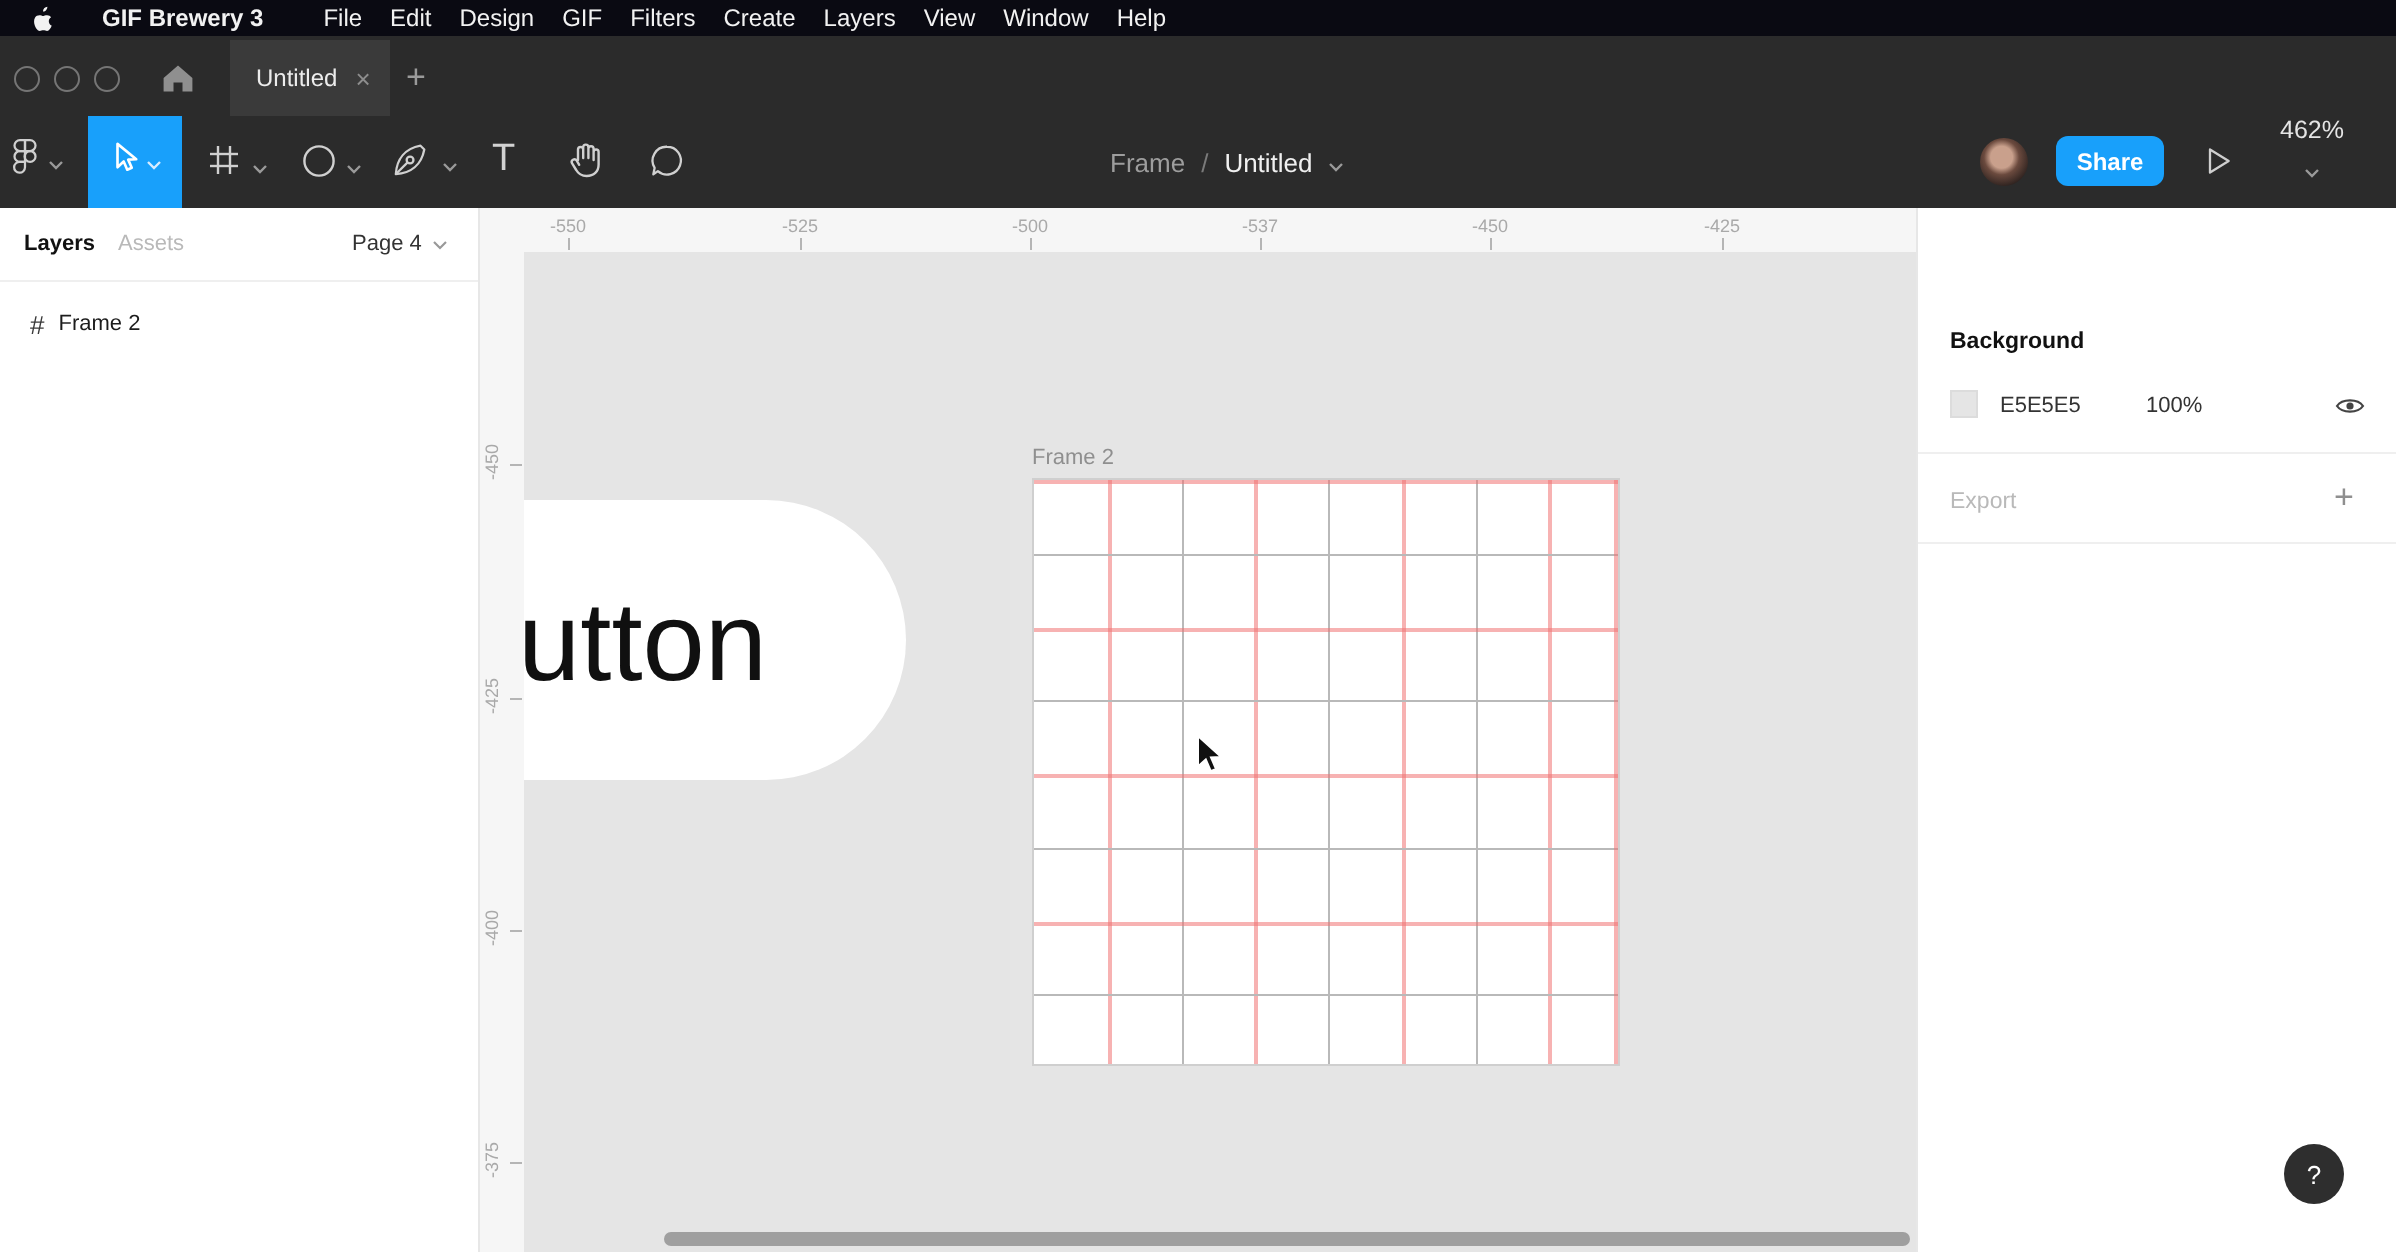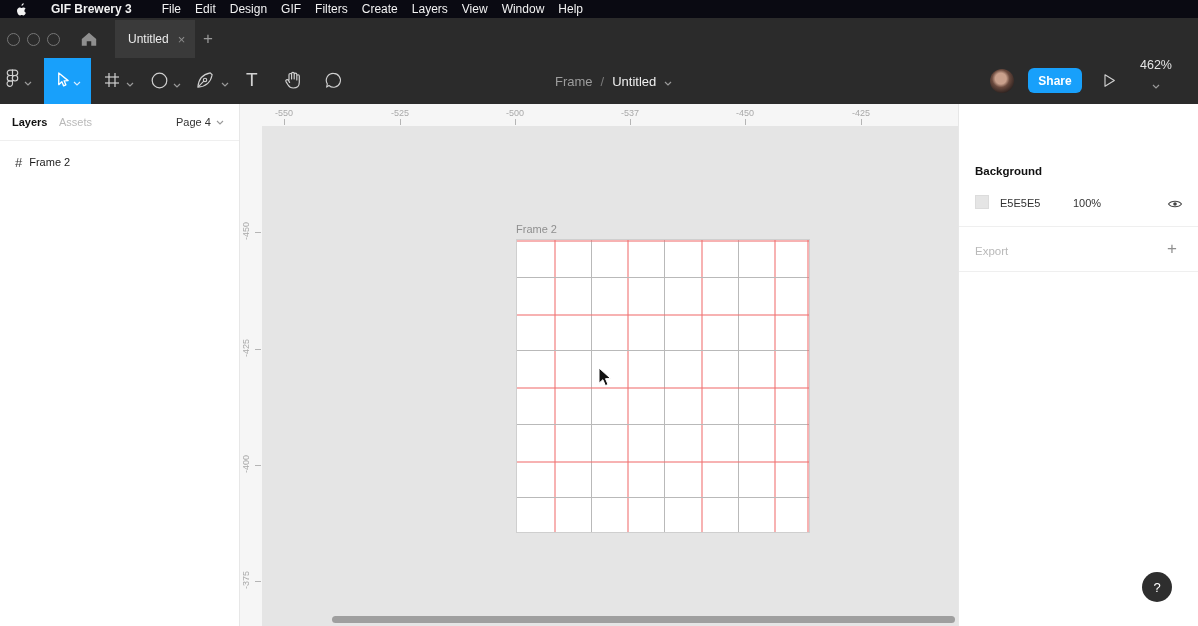--- a/index.html
+++ b/index.html
@@ -307,20 +307,23 @@
     <span class="ruler-label vlabel" style="left:-14px; top:333px;">-400</span>
     <span class="ruler-label vlabel" style="left:-14px; top:449px;">-375</span>
     <span class="ruler-tick-v" style="top:106px;"></span>
     <span class="ruler-tick-v" style="top:223px;"></span>
     <span class="ruler-tick-v" style="top:339px;"></span>
     <span class="ruler-tick-v" style="top:455px;"></span>
   </div>
 
   <div id="canvas" class="abs"></div>
 
+  <div id="button-object" class="abs">
+    <span class="btn-text">utton</span>
+  </div>
 
   <div id="frame2-label" class="abs">Frame 2</div>
   <div id="frame2-grid" class="abs">
       <div style="position: absolute; top: 0px; bottom: 0px; left: 36.75px; width: 2px; background: rgba(240, 115, 115, 0.55);"></div>
       <div style="position: absolute; top: 0px; bottom: 0px; left: 73.5px; width: 1px; background: rgb(185, 185, 185);"></div>
       <div style="position: absolute; top: 0px; bottom: 0px; left: 110.25px; width: 2px; background: rgba(240, 115, 115, 0.55);"></div>
       <div style="position: absolute; top: 0px; bottom: 0px; left: 147px; width: 1px; background: rgb(185, 185, 185);"></div>
       <div style="position: absolute; top: 0px; bottom: 0px; left: 183.75px; width: 2px; background: rgba(240, 115, 115, 0.55);"></div>
       <div style="position: absolute; top: 0px; bottom: 0px; left: 220.5px; width: 1px; background: rgb(185, 185, 185);"></div>
       <div style="position: absolute; top: 0px; bottom: 0px; left: 257.25px; width: 2px; background: rgba(240, 115, 115, 0.55);"></div>

